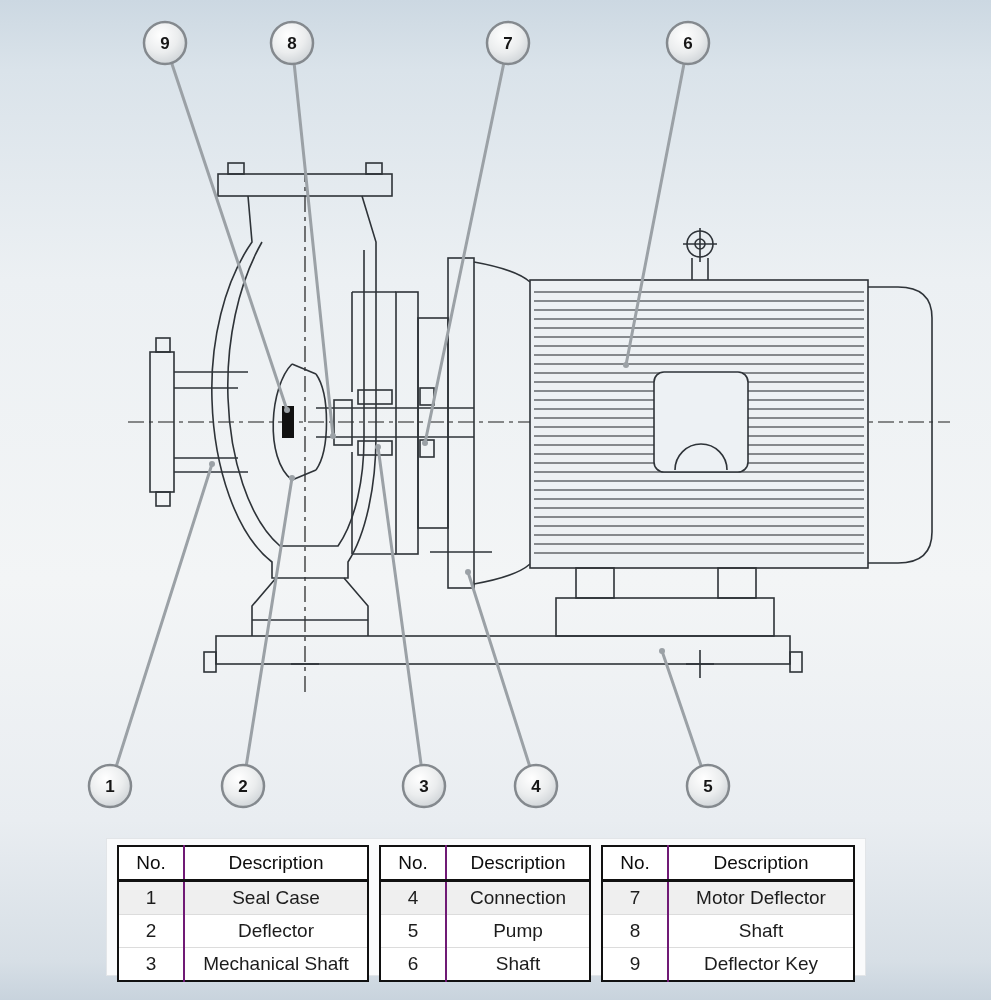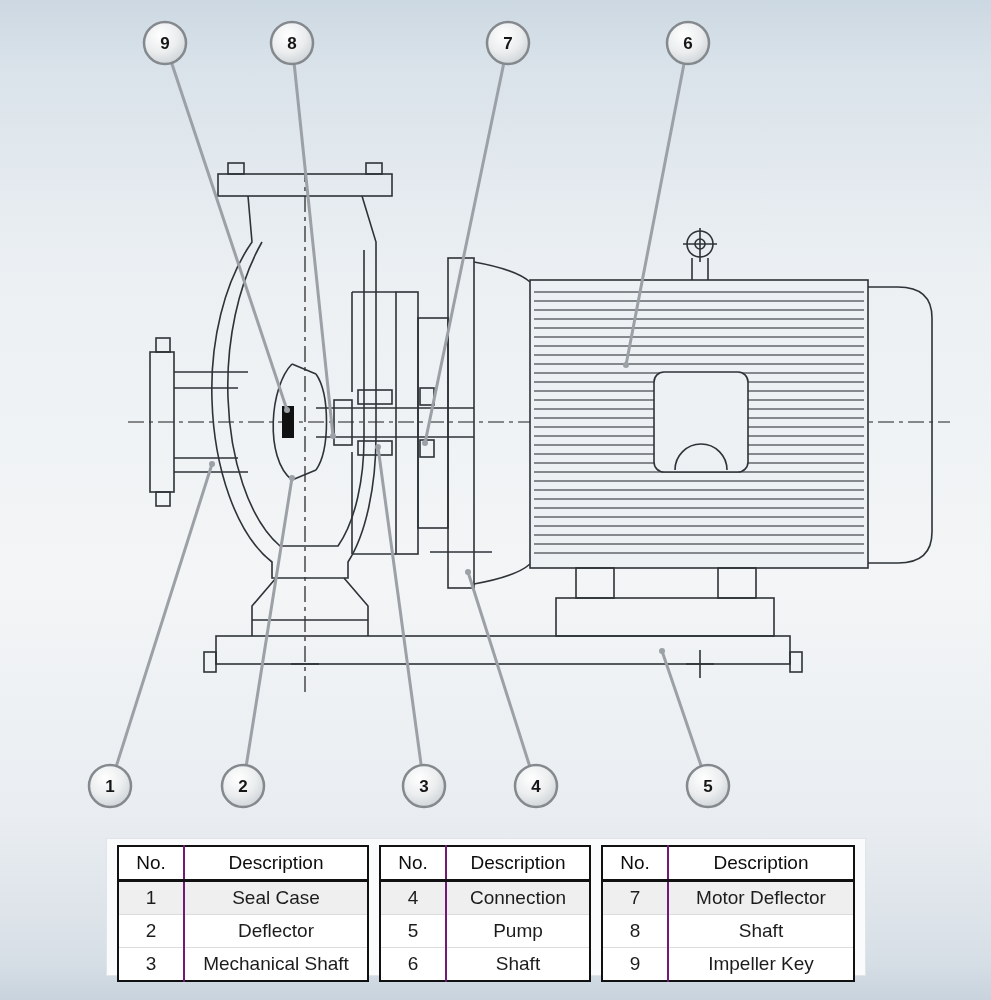--- a/index.html
+++ b/index.html
@@ -271,19 +271,19 @@
         <tr>
           <td class="colno">7</td>
           <td>Motor Deflector</td>
         </tr>
         <tr>
           <td class="colno">8</td>
           <td>Shaft</td>
         </tr>
         <tr>
           <td class="colno">9</td>
-          <td>Impeller Key</td>
+          <td>Deflector Key</td>
         </tr>
       </tbody>
     </table>
 
   </div>
 </div>
 
 </body></html>

